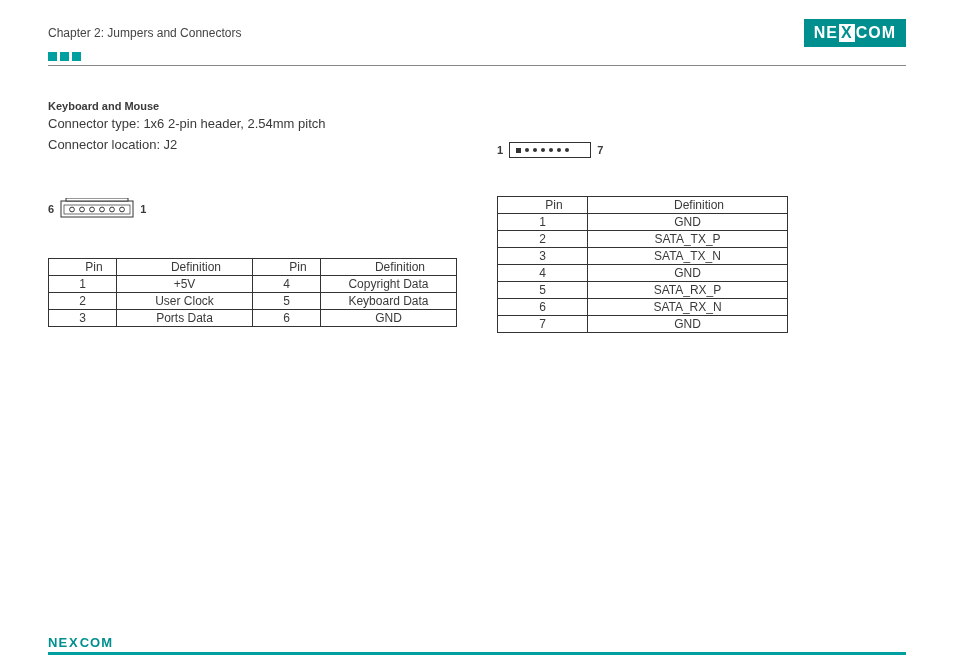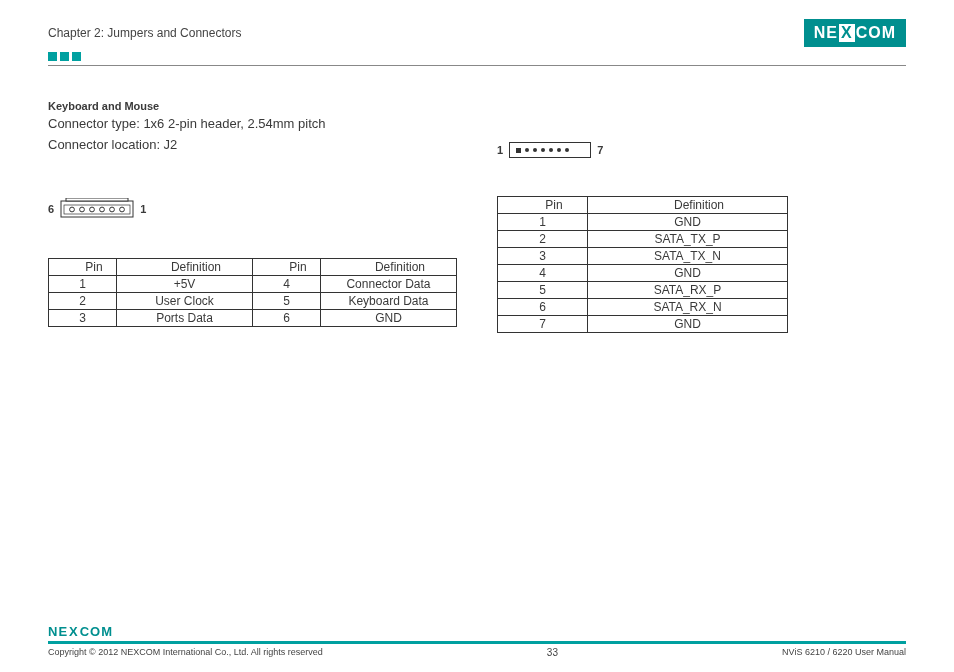--- a/index.html
+++ b/index.html
@@ -220,21 +220,21 @@
             <th>Definition</th>
             <th>Pin</th>
             <th>Definition</th>
           </tr>
         </thead>
         <tbody>
           <tr>
             <td>1</td>
             <td>+5V</td>
             <td>4</td>
-            <td>Connector Data</td>
+            <td>Copyright Data</td>
           </tr>
           <tr>
             <td>2</td>
             <td>User Clock</td>
             <td>5</td>
             <td>Keyboard Data</td>
           </tr>
           <tr>
             <td>3</td>
             <td>Ports Data</td>
@@ -302,19 +302,14 @@
     </div>
   </div>
 
   <div class="footer">
     <div class="logo-bot">
       <span>NE</span>
         <span style="margin:0 1px">X</span>
         <span>COM</span>
     </div>
     <hr class="hr-thick">
-    <div class="footer-row">
-      <span>Copyright © 2012 NEXCOM International Co., Ltd. All rights reserved</span>
-      <span class="page-num">33</span>
-      <span>NViS 6210 / 6220 User Manual</span>
-    </div>
   </div>
 </div>
 
 </body></html>

